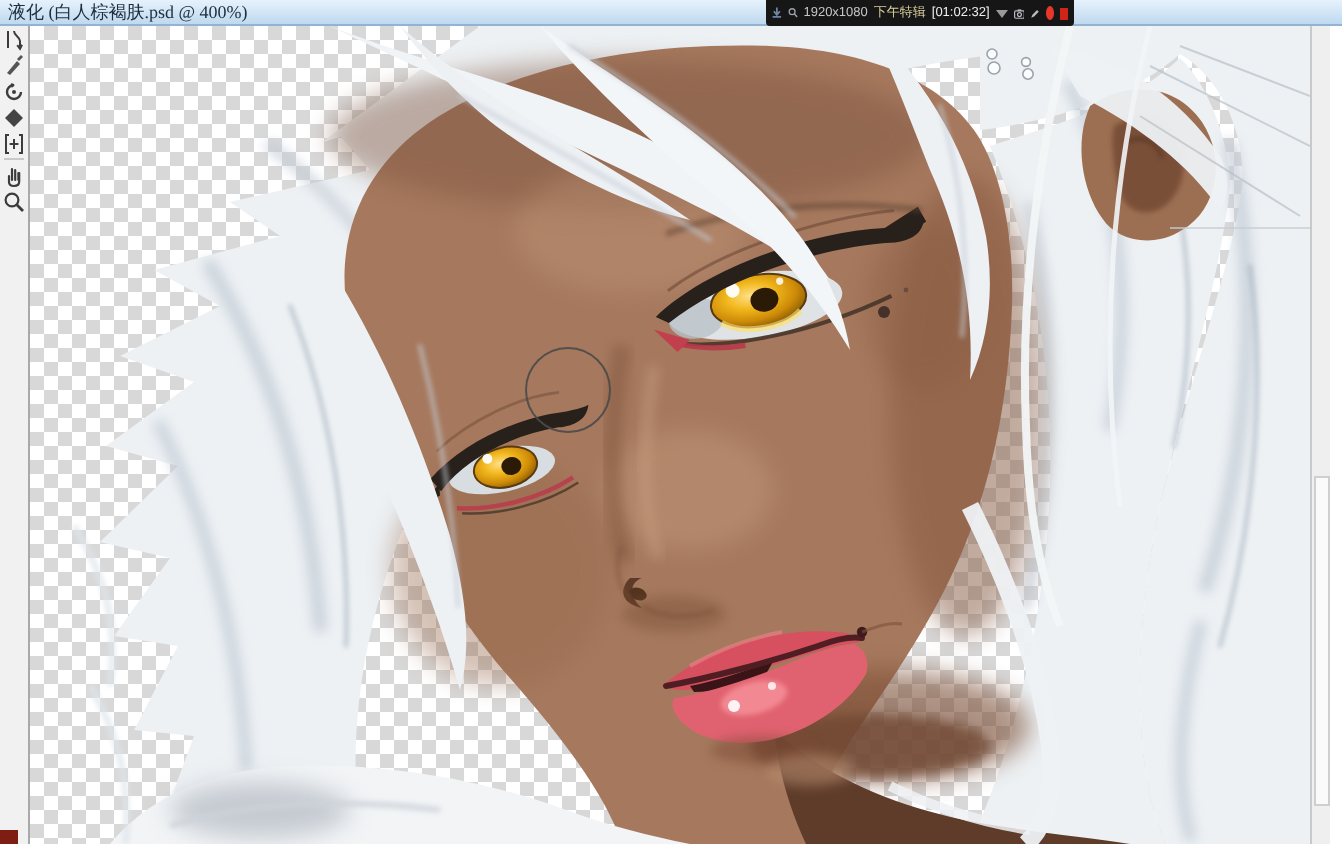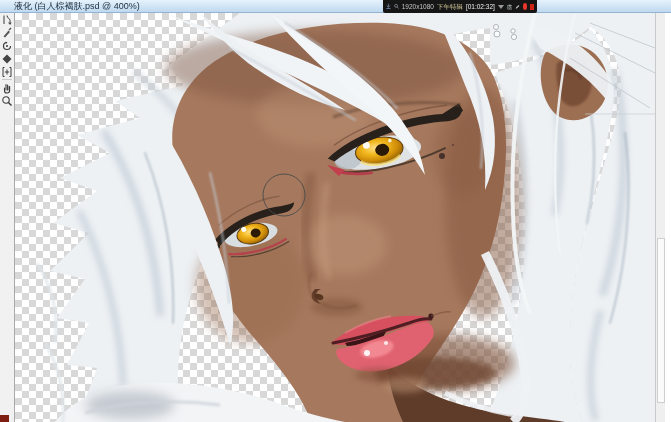--- a/index.html
+++ b/index.html
@@ -2,22 +2,22 @@
 <html><head>
 <meta charset="utf-8">
 <style>
   html,body{margin:0;padding:0;background:#ffffff;}
   .window{position:relative;width:671px;height:422px;overflow:hidden;
           font-family:"Liberation Sans",sans-serif;background:#ffffff;}
 
   
   .titlebar{position:absolute;left:0;top:0;width:671px;height:13px;
     background:linear-gradient(#e6f2fc,#bed9f0);border-bottom:1px solid #93b3d1;
-    font-size:9px;line-height:13px;color:#1d2d3d;padding-left:14px;box-sizing:border-box;
-    white-space:nowrap;z-index:2;}
+    font-size:9px;line-height:13px;color:#1d2d3d;padding-left:4px;box-sizing:border-box;
+    white-space:nowrap;z-index:2;font-family:Liberation Serif, serif;}
 
   
   .recbar{position:absolute;left:383px;top:0;width:154px;height:13px;background:#161616;
     z-index:6;display:flex;align-items:center;gap:3px;padding:0 3px;box-sizing:border-box;
     border-radius:0 0 2px 2px;}
   .recbar .txt{font-size:6.5px;line-height:13px;white-space:nowrap;}
   .rb-res{color:#c6c6c6;}
   .rb-status{color:#d9cf9e;}
   .rb-time{color:#efefef;}
   .rb-caret{width:0;height:0;border-left:3px solid transparent;border-right:3px solid transparent;

